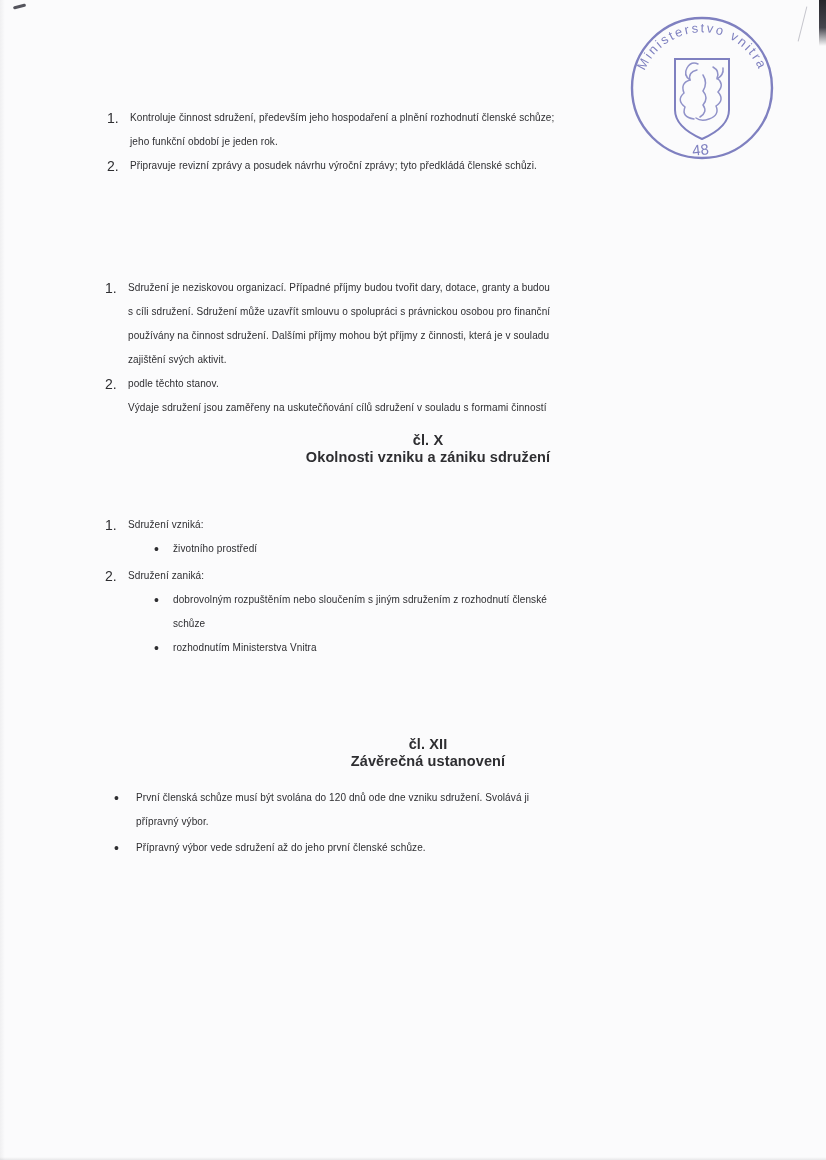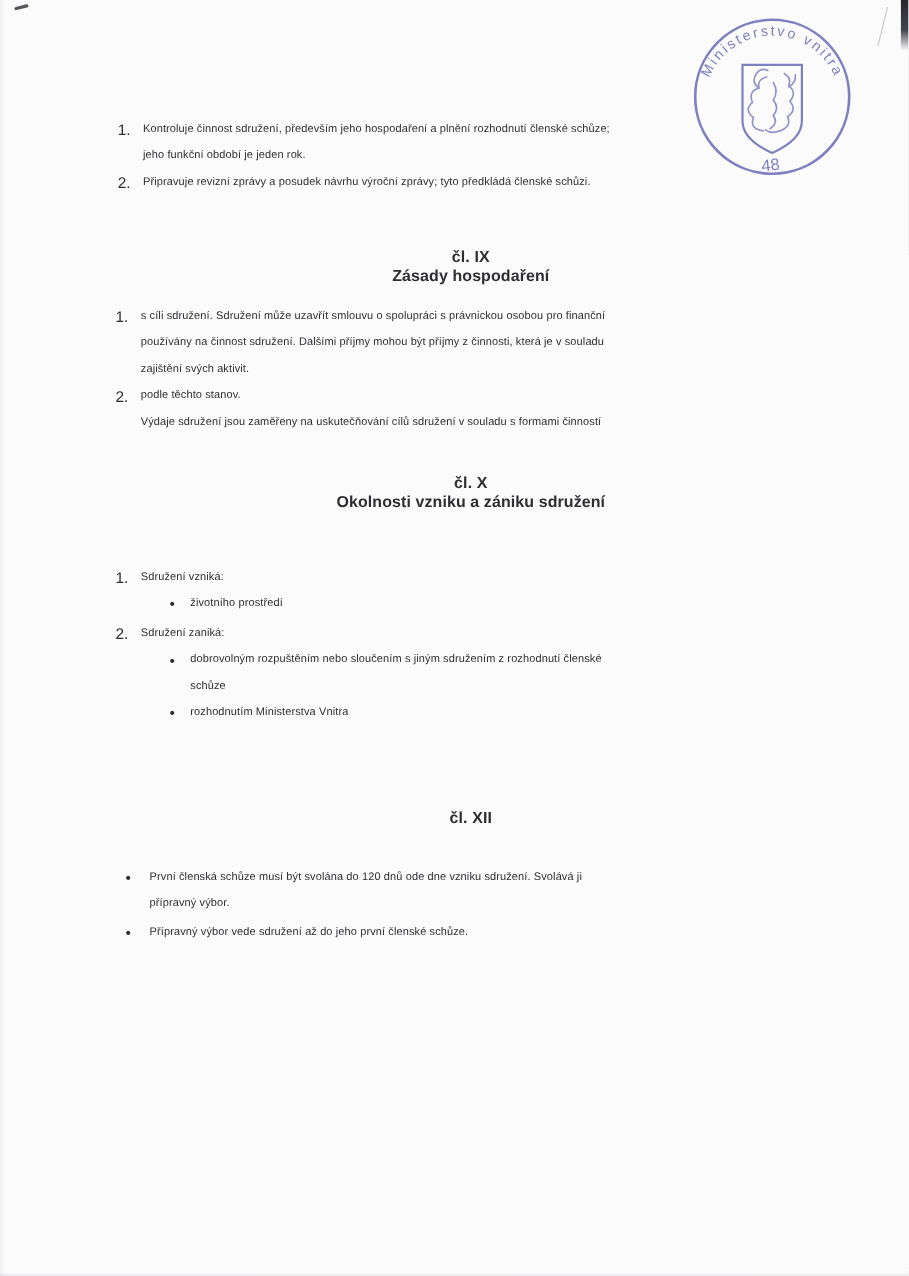--- a/index.html
+++ b/index.html
@@ -94,28 +94,25 @@
         </div>
       </div>
       <div class="li">
         <span class="num-col">2.</span>
         <div>
           <div class="line">Připravuje revizní zprávy a posudek návrhu výroční zprávy; tyto předkládá členské schůzi.</div>
         </div>
       </div>
     </div>
 
-    <div class="heading" id="head-ix">
-      <div>čl. IX</div>
-      <div>Zásady hospodaření</div>
-    </div>
     <div class="block" id="list-ix">
       <div class="li">
         <span class="num-col">1.</span>
         <div>
+          <div class="line">Sdružení je neziskovou organizací. Případné příjmy budou tvořit dary, dotace, granty a budou</div>
           <div class="line">s cíli sdružení. Sdružení může uzavřít smlouvu o spolupráci s právnickou osobou pro finanční</div>
           <div class="line">používány na činnost sdružení. Dalšími příjmy mohou být příjmy z činnosti, která je v souladu</div>
           <div class="line">zajištění svých aktivit.</div>
         </div>
       </div>
       <div class="li">
         <span class="num-col">2.</span>
         <div>
           <div class="line">podle těchto stanov.</div>
           <div class="line">Výdaje sdružení jsou zaměřeny na uskutečňování cílů sdružení v souladu s formami činností</div>
@@ -156,20 +153,21 @@
             <div>
               <div class="line">rozhodnutím Ministerstva Vnitra</div>
             </div>
           </div>
         </div>
       </div>
     </div>
 
     <div class="heading" id="head-xii">
       <div>čl. XII</div>
+      <div>Závěrečná ustanovení</div>
     </div>
     <div class="block" id="list-xii">
       <div class="brow-x">
         <span class="dot">•</span>
         <div>
           <div class="line">První členská schůze musí být svolána do 120 dnů ode dne vzniku sdružení. Svolává ji</div>
           <div class="line">přípravný výbor.</div>
         </div>
       </div>
       <div class="brow-x mt2">

